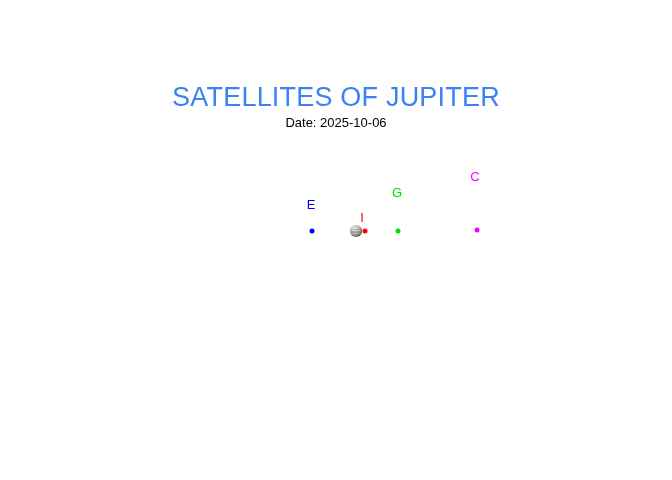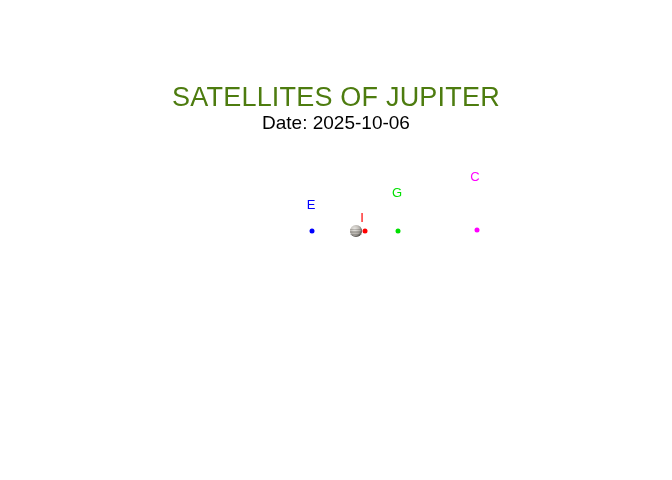--- a/index.html
+++ b/index.html
@@ -25,25 +25,25 @@
     top: 82px;
     width: 672px;
     text-align: center;
     color: #000000;
   }
   .main-title {
     font-size: 27px;
     line-height: 30px;
     letter-spacing: 0.2px;
     font-weight: normal;
-    color: #4d7c0f;
+    color: #3b82f6;
     margin: 0;
   }
   .sub-line {
-    font-size: 19px;
+    font-size: 13px;
     line-height: 20px;
     font-weight: normal;
     color: #000000;
     margin: 0;
   }
   .sub-line.first { margin-top: 1px; }
 
   
   .sky {
     position: absolute;

